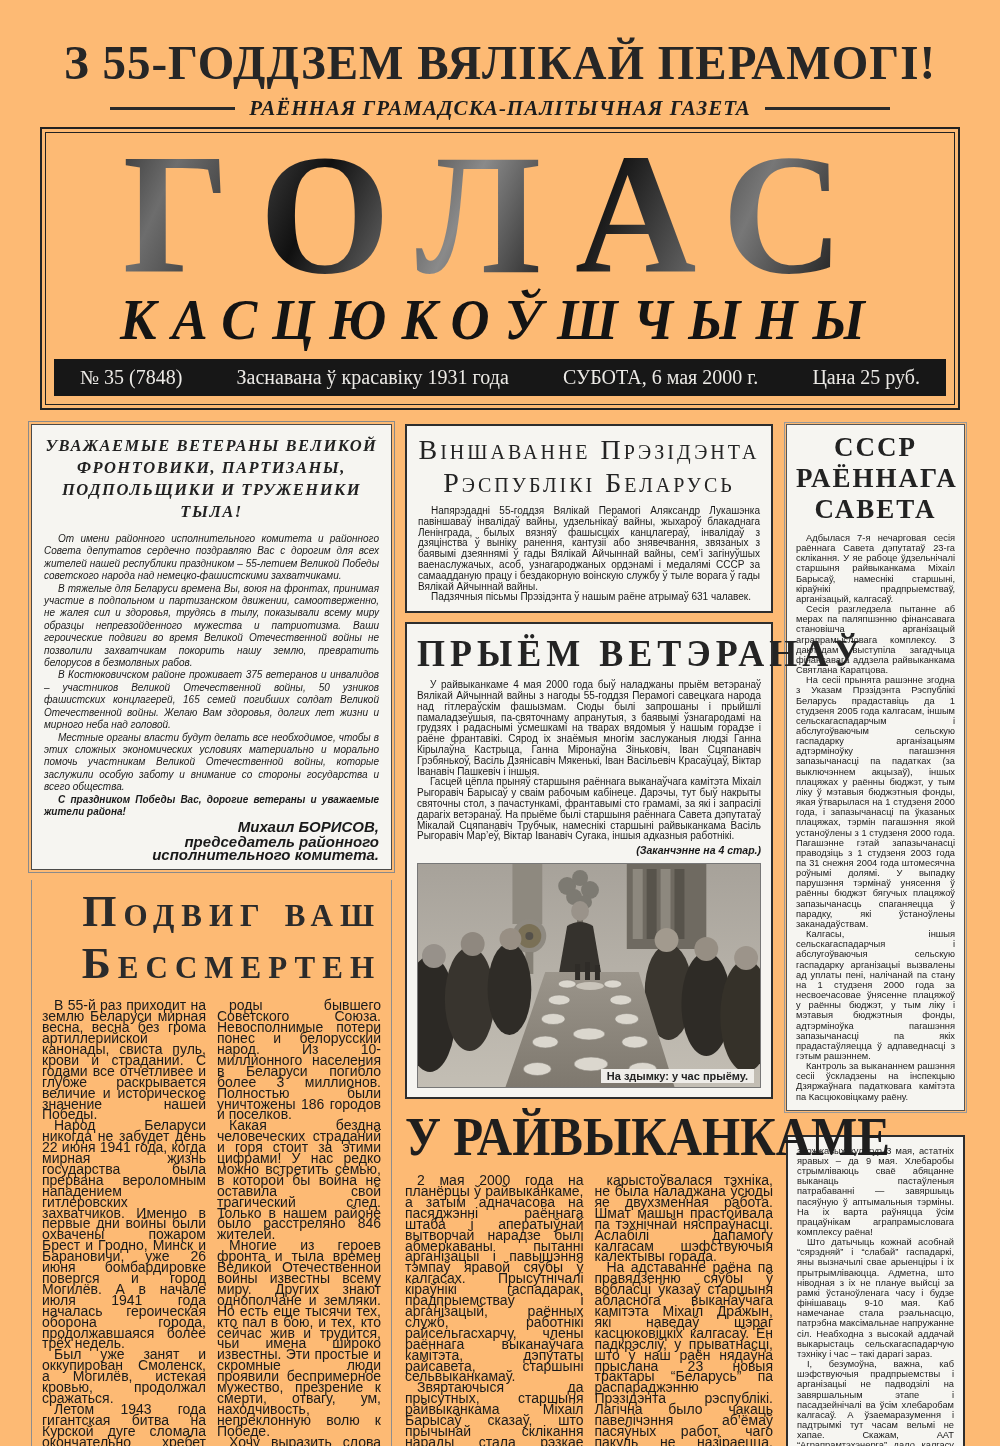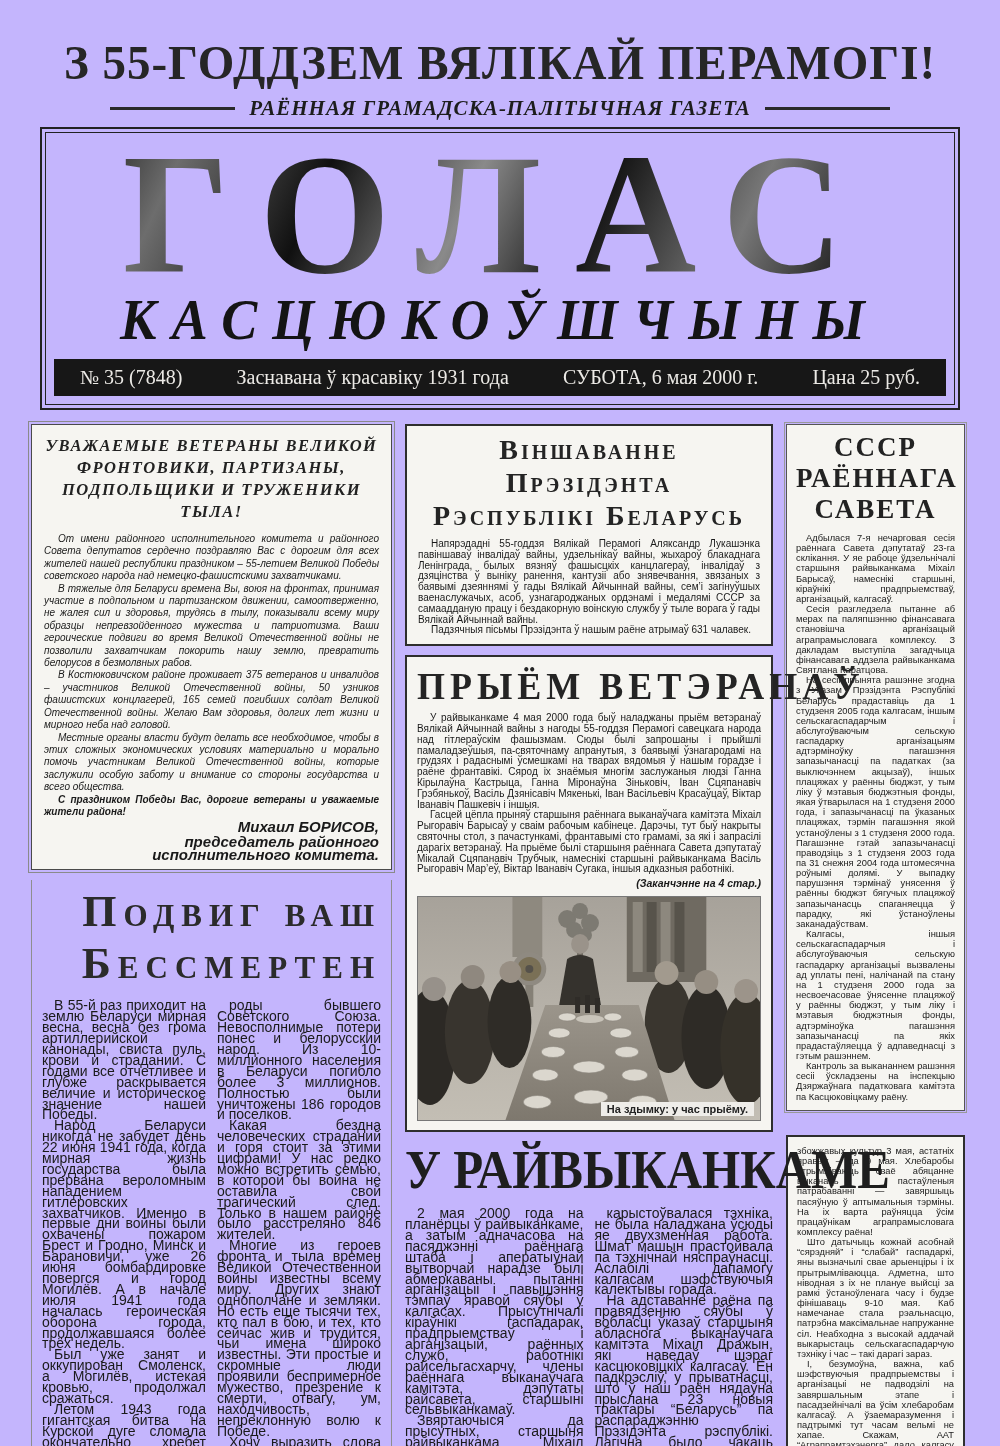--- a/index.html
+++ b/index.html
@@ -1,17 +1,17 @@
 <!DOCTYPE html>
 <html><head>
 <meta charset="utf-8">
 <style>
   html,body{margin:0;padding:0;background:#888;}
   .page{
-    width:1000px;height:1446px;margin:0 auto;background:#c4b5fd;
+    width:1000px;height:1446px;margin:0 auto;background:#fdba74;
     font-family:"Liberation Sans",sans-serif;color:#1a1a1a;
     position:relative;overflow:hidden;box-sizing:border-box;
   }
   
   .slogan{
     padding-top:34px;text-align:center;
     font-family:"Liberation Serif",serif;font-weight:bold;
     font-size:47px;letter-spacing:1px;color:#262626;
     transform:scaleY(1.05);white-space:nowrap;
   }
@@ -70,21 +70,21 @@
   .podvig-title p{
     margin:0;text-align:right;font-family:"Liberation Serif",serif;font-weight:bold;
     font-variant:small-caps;font-size:44px;line-height:52px;letter-spacing:7px;color:#2b2b2b;
   }
   .twocol{display:flex;gap:11px;margin-top:10px;}
   .twocol .c{flex:1;}
   .twocol .c p{margin:0;font-size:14px;line-height:10.9px;text-align:justify;text-indent:12px;}
   
   .vinsh{border:2px solid #2e2e2e;padding:7px 11px 8px;min-height:158px;}
   .vinsh-title p{
-    margin:0;text-align:center;font-family:"Liberation Serif",serif;font-weight:bold;
+    margin:0;text-align:center;font-family:"Liberation Serif",serif;font-weight:normal;
     font-variant:small-caps;font-size:28px;line-height:33px;letter-spacing:3px;color:#242424;
   }
   .vinsh .body{margin-top:7px;}
   .vinsh .body p,.pryjom .body p{margin:0;font-size:10px;line-height:10.8px;text-align:justify;text-indent:13px;}
   .pryjom{margin-top:9px;border:2px solid #2e2e2e;padding:7px 10px 9px;}
   .pryjom-title{
     margin:2px 0 7px;text-align:center;font-family:"Liberation Serif",serif;font-weight:bold;
     font-size:36px;line-height:40px;letter-spacing:5px;color:#242424;white-space:nowrap;transform:scaleY(1.05);
   }
   .note{font-weight:bold;font-style:italic;text-align:right;font-size:10.5px;margin-top:2px;}

